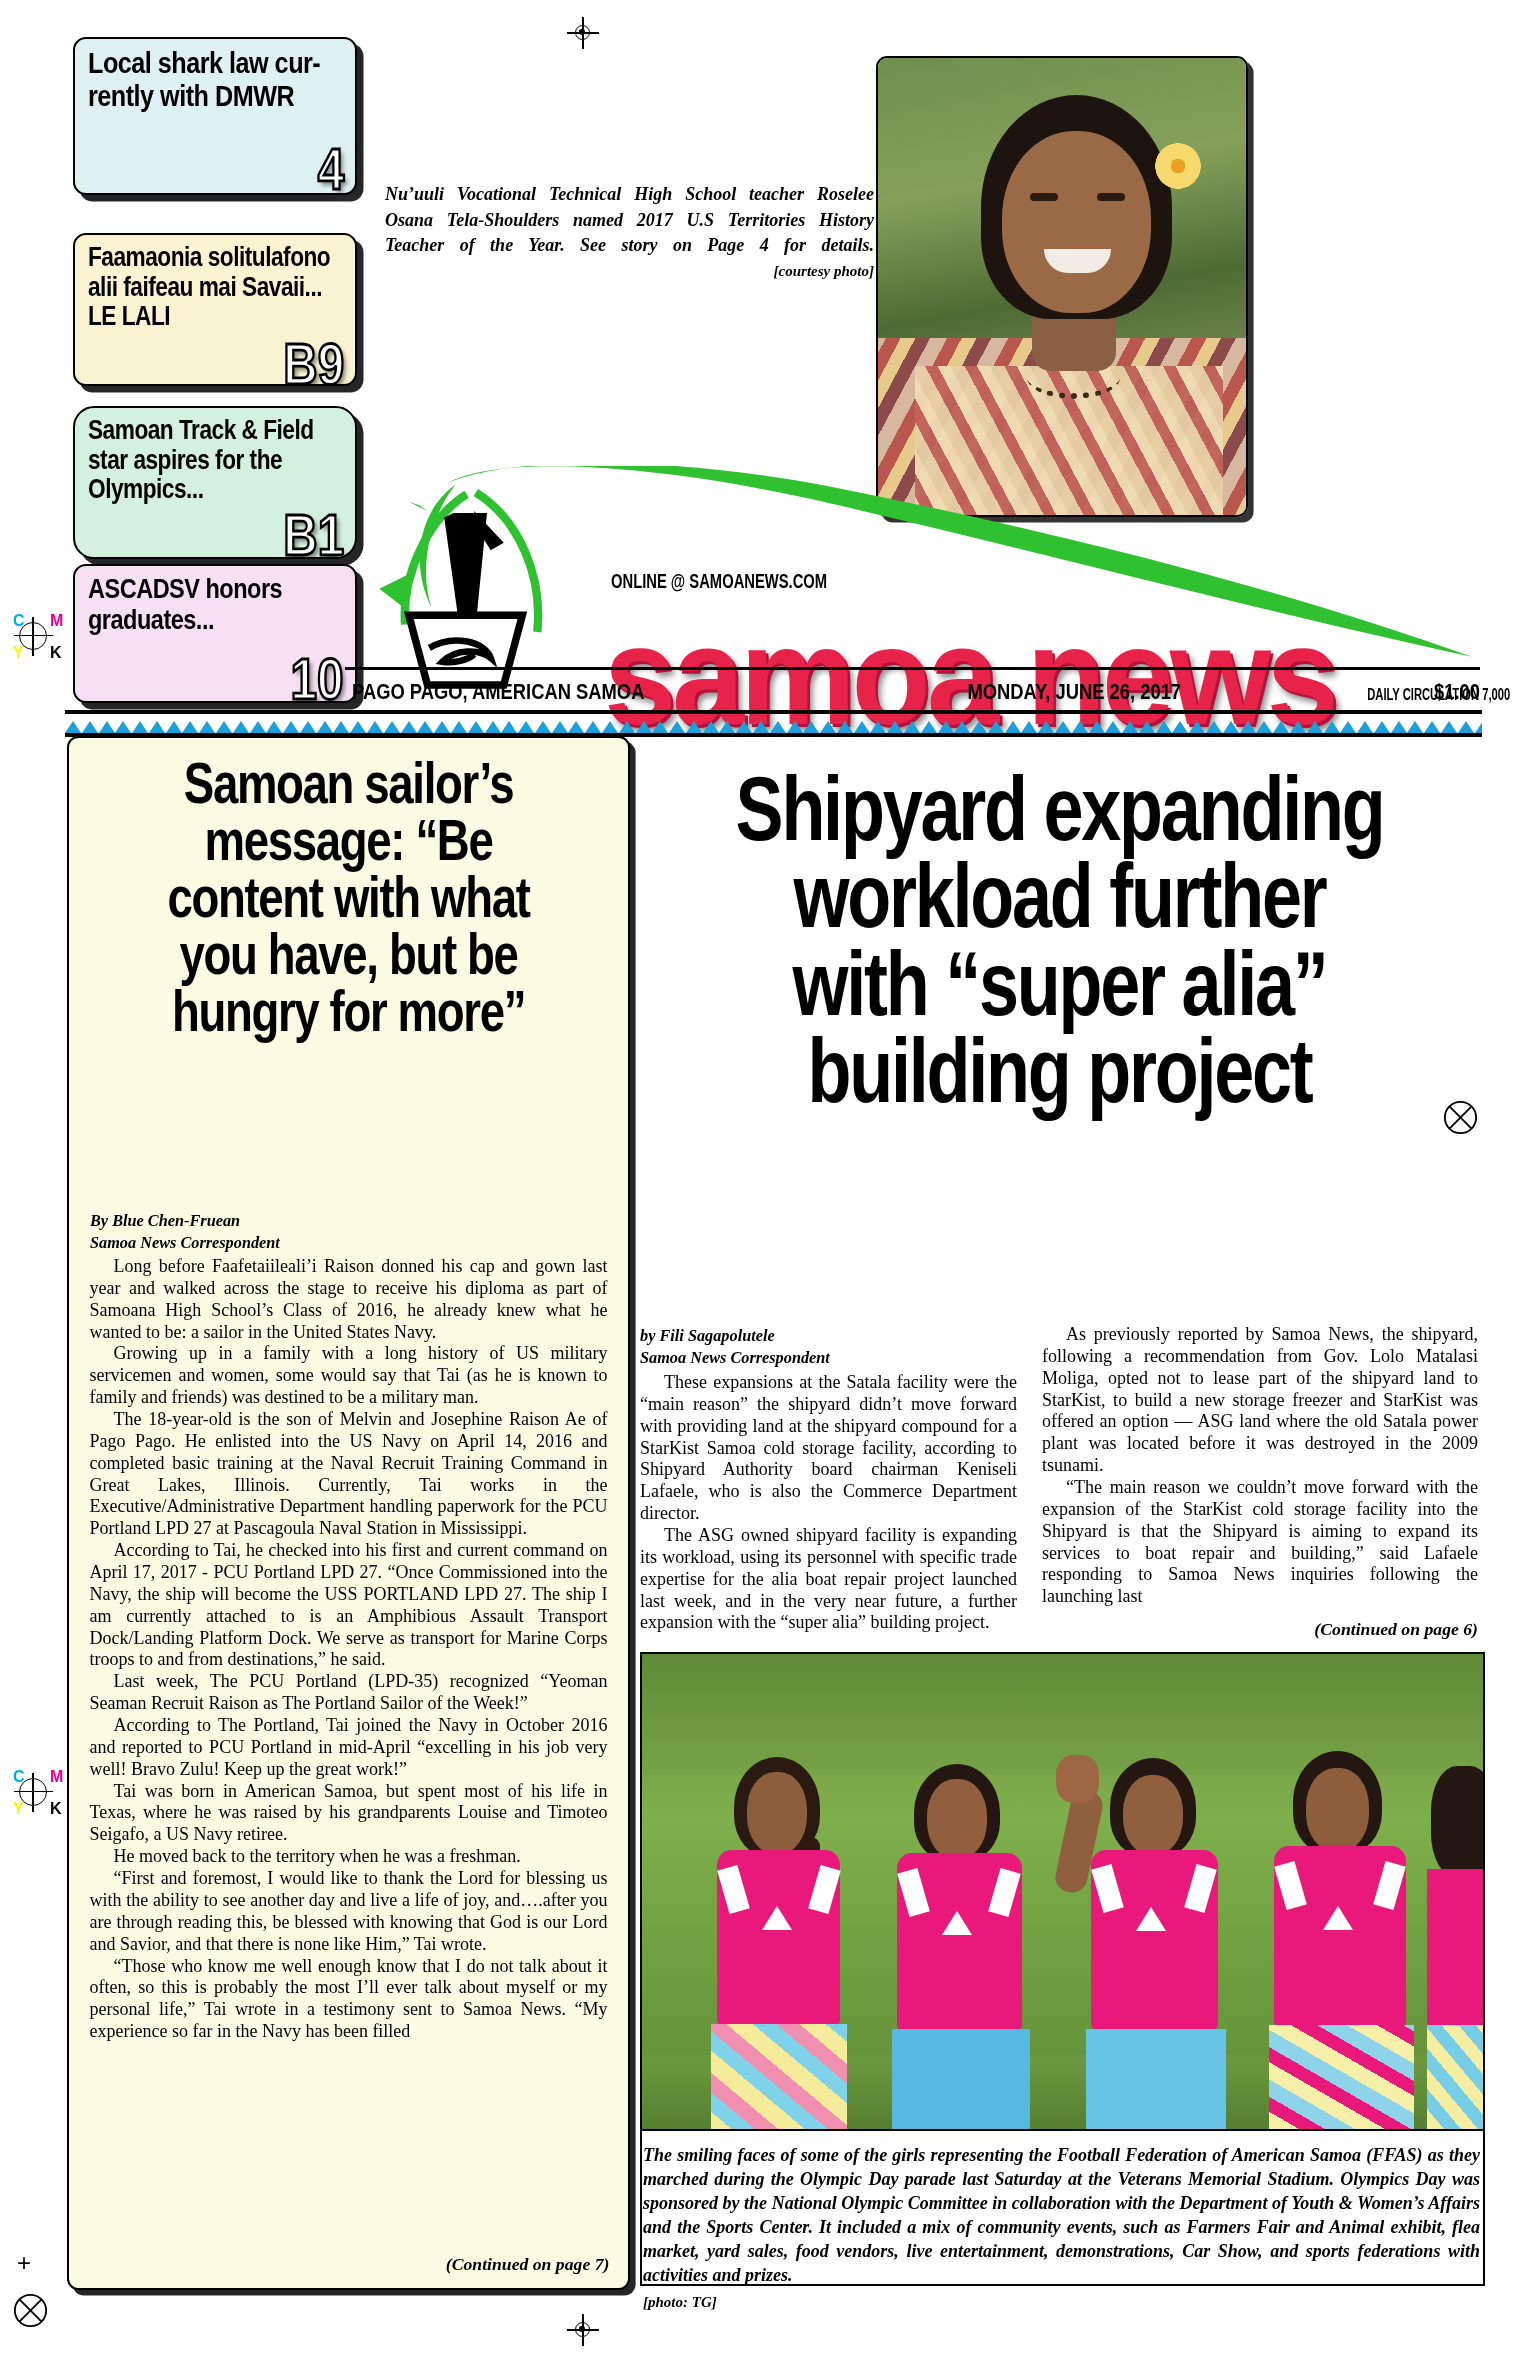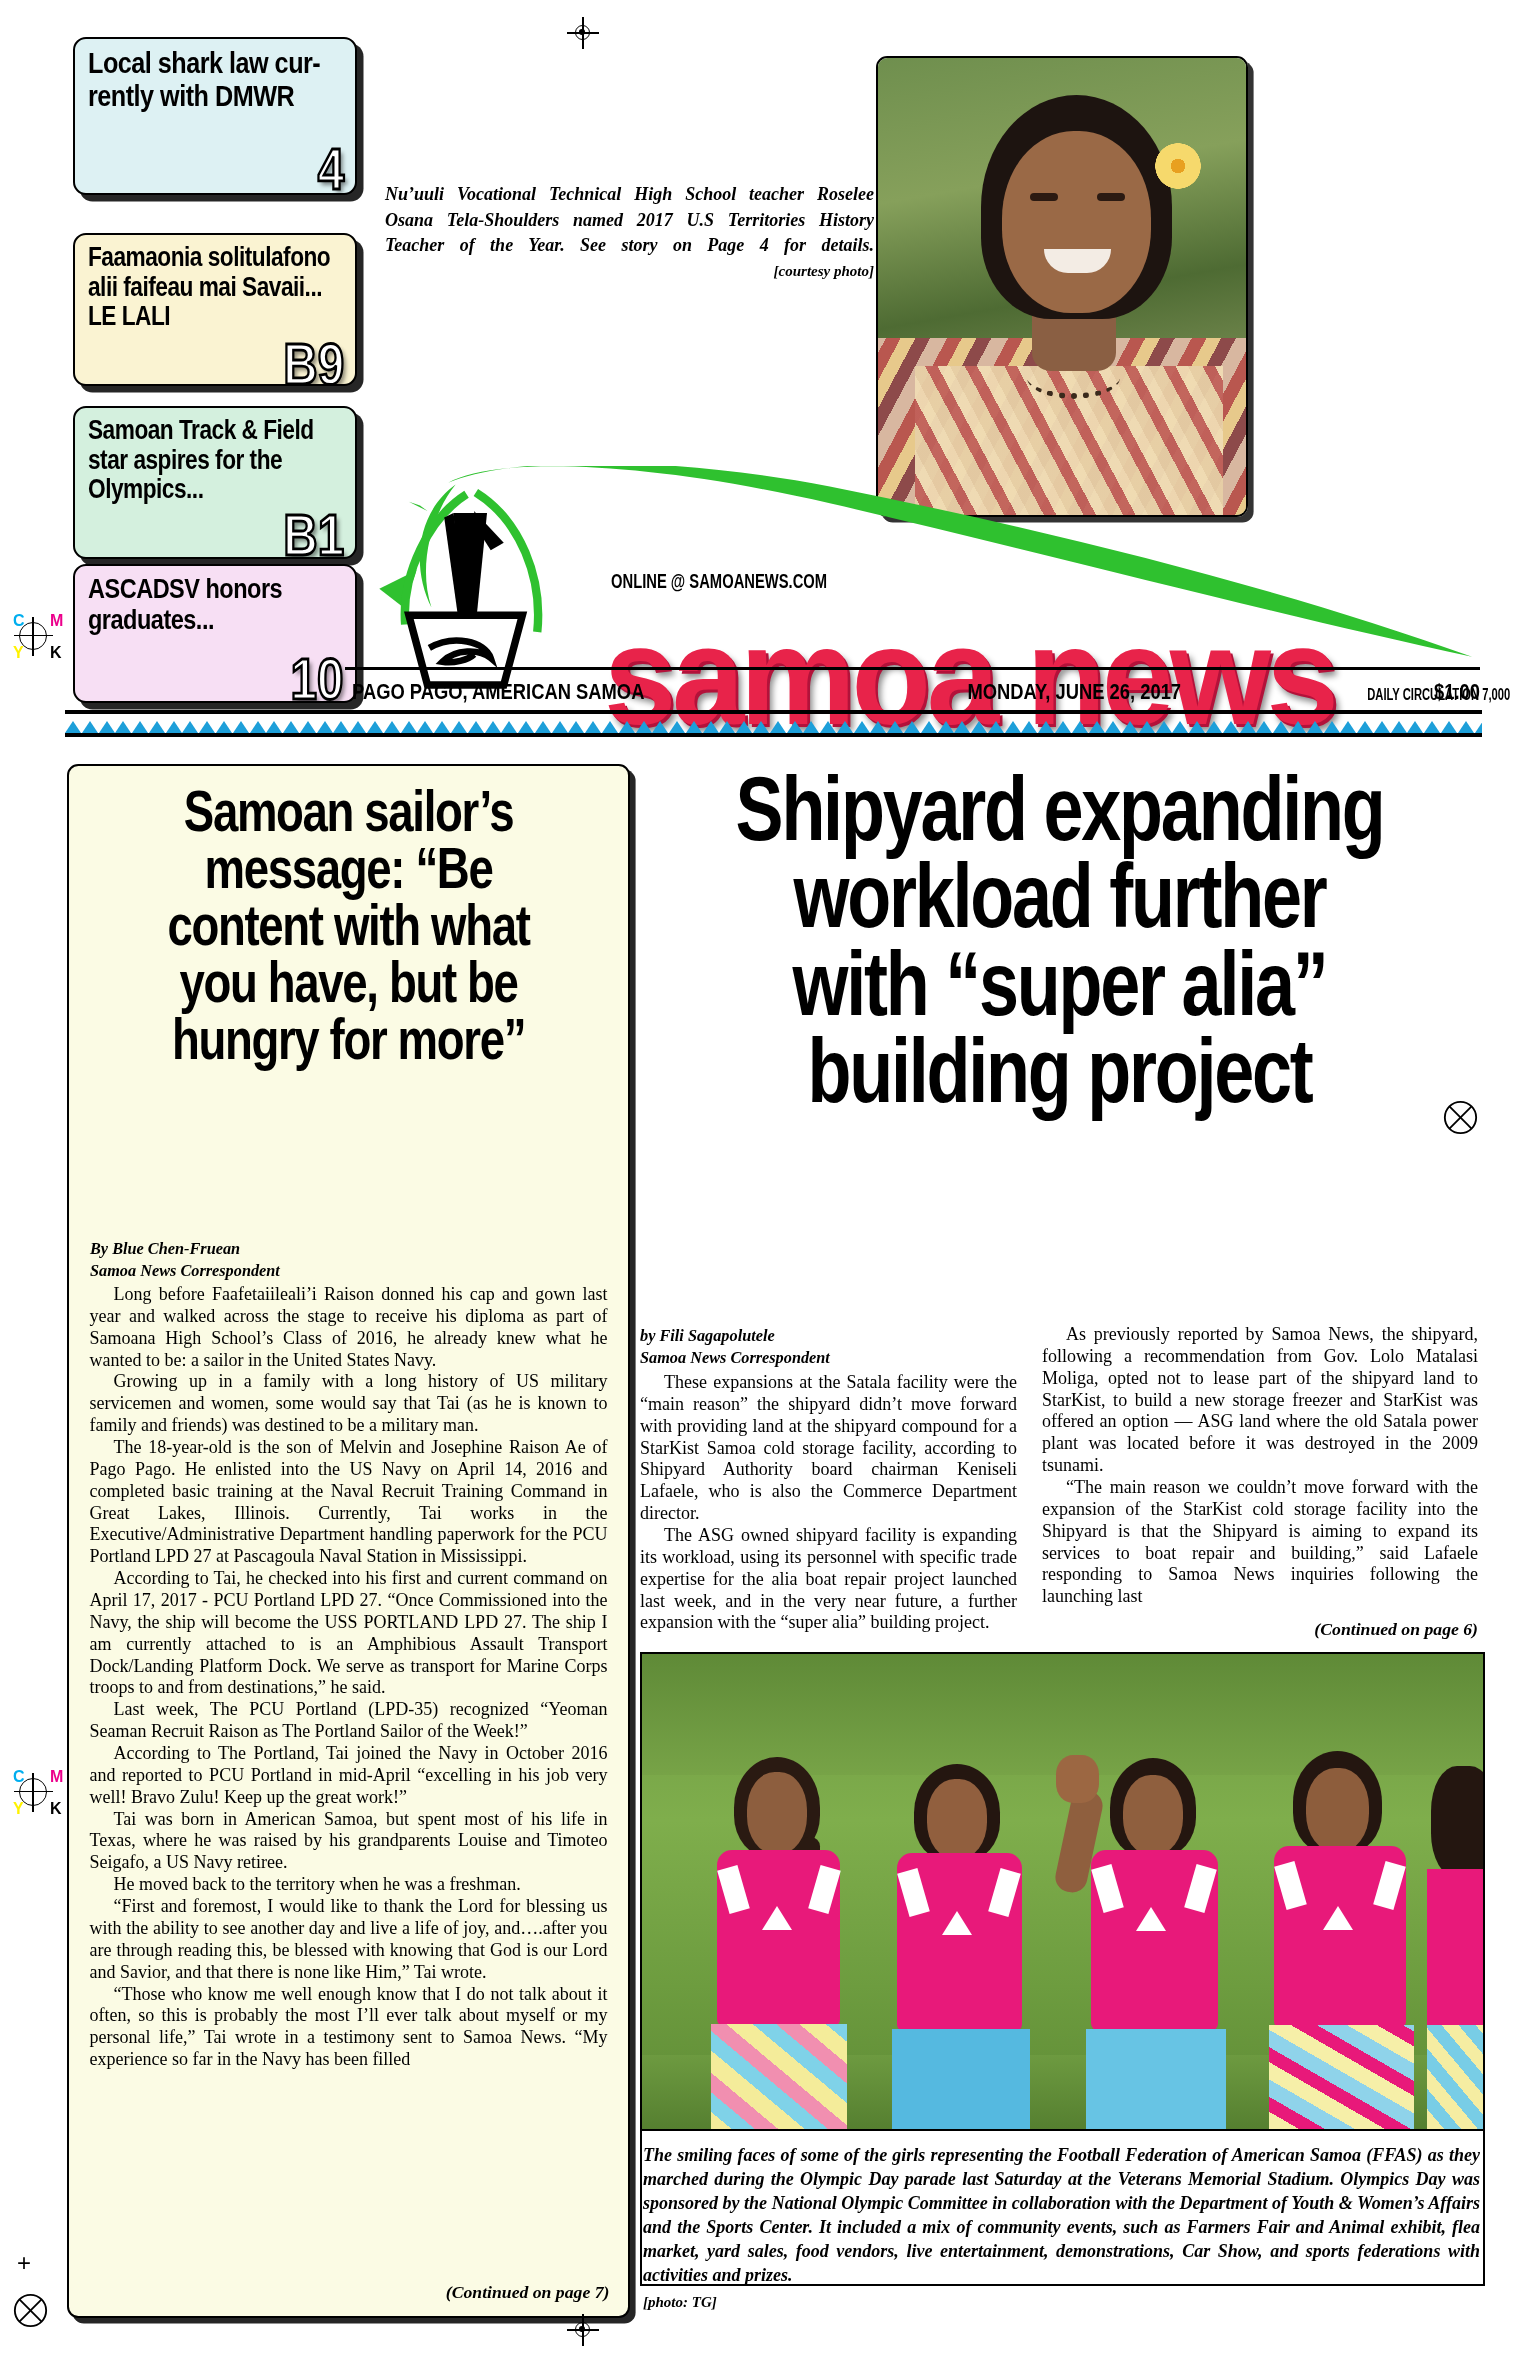--- a/index.html
+++ b/index.html
@@ -105,21 +105,21 @@
       <div class="tline" style="position: absolute; left: 13px; top: 9.3px; font-size: 30px;">Local shark law cur-</div>
       <div class="tline" style="position: absolute; left: 13px; top: 42px; font-size: 30px;">rently with DMWR</div>
       <div class="tpage" style="bottom: -9.3px;">4</div>
     </div>
     <div class="teaser" style="left: 73px; top: 233px; width: 280px; height: 149px; background: rgb(250, 243, 210);">
       <div class="tline" style="position: absolute; left: 13px; top: 9.3px; font-size: 27px;">Faamaonia solitulafono</div>
       <div class="tline" style="position: absolute; left: 13px; top: 39px; font-size: 27px;">alii faifeau mai Savaii...</div>
       <div class="tline" style="position: absolute; left: 13px; top: 68px; font-size: 27px;">LE LALI</div>
       <div class="tpage" style="bottom: -13px;">B9</div>
     </div>
-    <div class="teaser" style="left: 73px; top: 406px; width: 280px; height: 149px; background: rgb(212, 240, 222);">
+    <div class="teaser" style="left: 73px; top: 406px; width: 280px; height: 149px; background: rgb(212, 240, 222); border-radius: 21px;">
       <div class="tline" style="position: absolute; left: 13px; top: 9.3px; font-size: 27px;">Samoan Track &amp; Field</div>
       <div class="tline" style="position: absolute; left: 13px; top: 39px; font-size: 27px;">star aspires for the</div>
       <div class="tline" style="position: absolute; left: 13px; top: 68px; font-size: 27px;">Olympics...</div>
       <div class="tpage" style="bottom: -11.2px;">B1</div>
     </div>
     <div class="teaser" style="left: 73px; top: 564px; width: 280px; height: 135px; background: rgb(247, 223, 244);">
       <div class="tline" style="position: absolute; left: 13px; top: 9.3px; font-size: 28px;">ASCADSV honors</div>
       <div class="tline" style="position: absolute; left: 13px; top: 40px; font-size: 28px;">graduates...</div>
       <div class="tpage" style="bottom: -11.2px;">10</div>
     </div>
@@ -268,21 +268,21 @@
     <div class="tri" style="left: 1309px; border-bottom-color: rgb(29, 159, 217);"></div>
     <div class="tri" style="left: 1326px; border-bottom-color: rgb(29, 159, 217);"></div>
     <div class="tri" style="left: 1342px; border-bottom-color: rgb(29, 159, 217);"></div>
     <div class="tri" style="left: 1359px; border-bottom-color: rgb(29, 159, 217);"></div>
     <div class="tri" style="left: 1376px; border-bottom-color: rgb(29, 159, 217);"></div>
     <div class="tri" style="left: 1393px; border-bottom-color: rgb(29, 159, 217);"></div>
     <div class="tri" style="left: 1410px; border-bottom-color: rgb(29, 159, 217);"></div>
   </div>
 <div class="abs" style="left:65px;top:733px;width:1417px;height:3.7px;background:#000;"></div>
 
-<div class="storybox" style="left:67px;top:764px;width:559px;height:1550px;">
+<div class="storybox" style="left:67px;top:736px;width:559px;height:1550px;">
   <div id="hl-left" class="hl-left" style="position:absolute;left:0;top:17px;width:559px;">
       <div>Samoan sailor’s</div>
       <div>message: “Be</div>
       <div>content with what</div>
       <div>you have, but be</div>
       <div>hungry for more”</div>
     </div>
   <div class="byline" style="position:absolute;left:20.5px;top:471px;">By Blue Chen-Fruean</div>
   <div class="byline" style="position:absolute;left:20.5px;top:493px;">Samoa News Correspondent</div>
   <div id="left-body" class="body" style="position:absolute;left:20.5px;top:518px;width:518px;">

